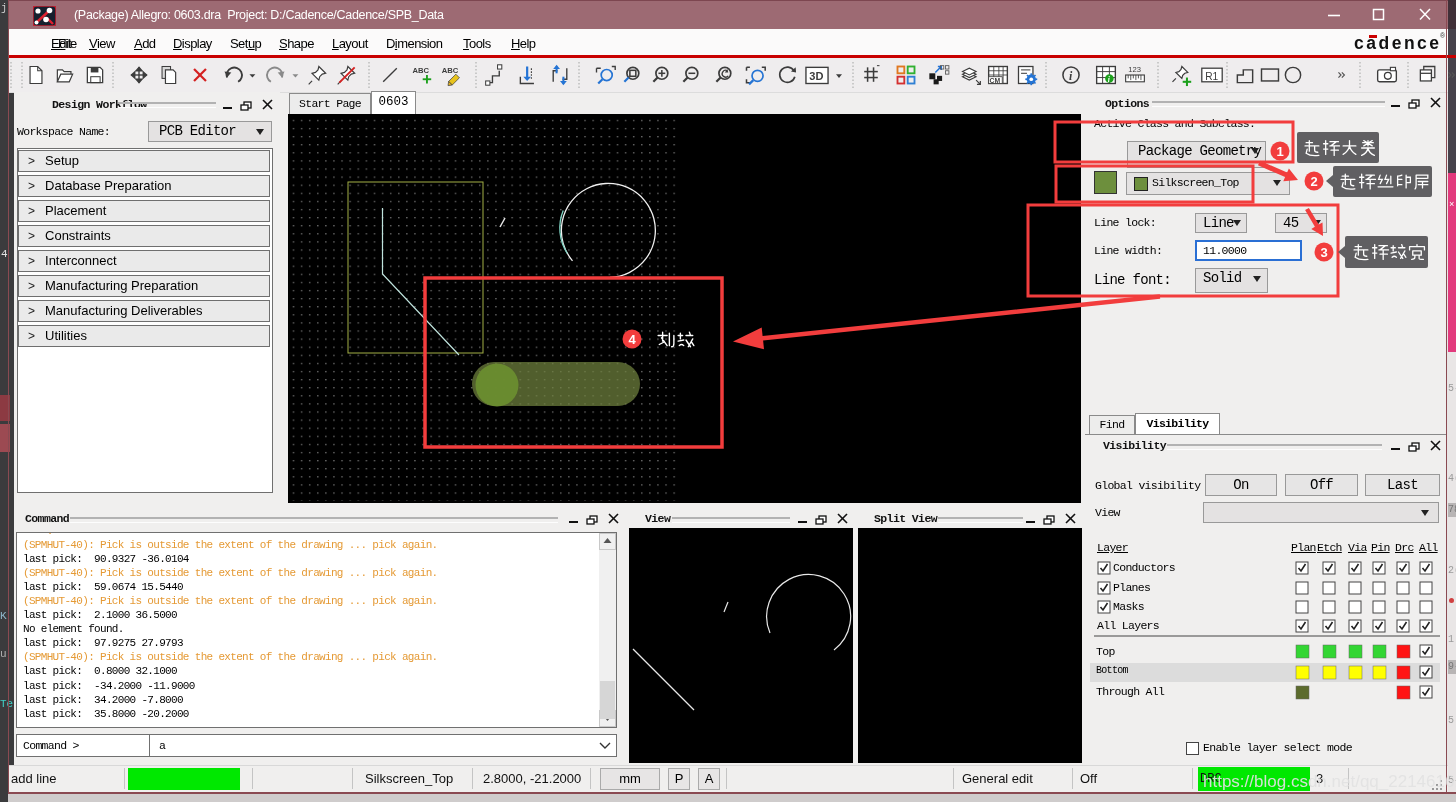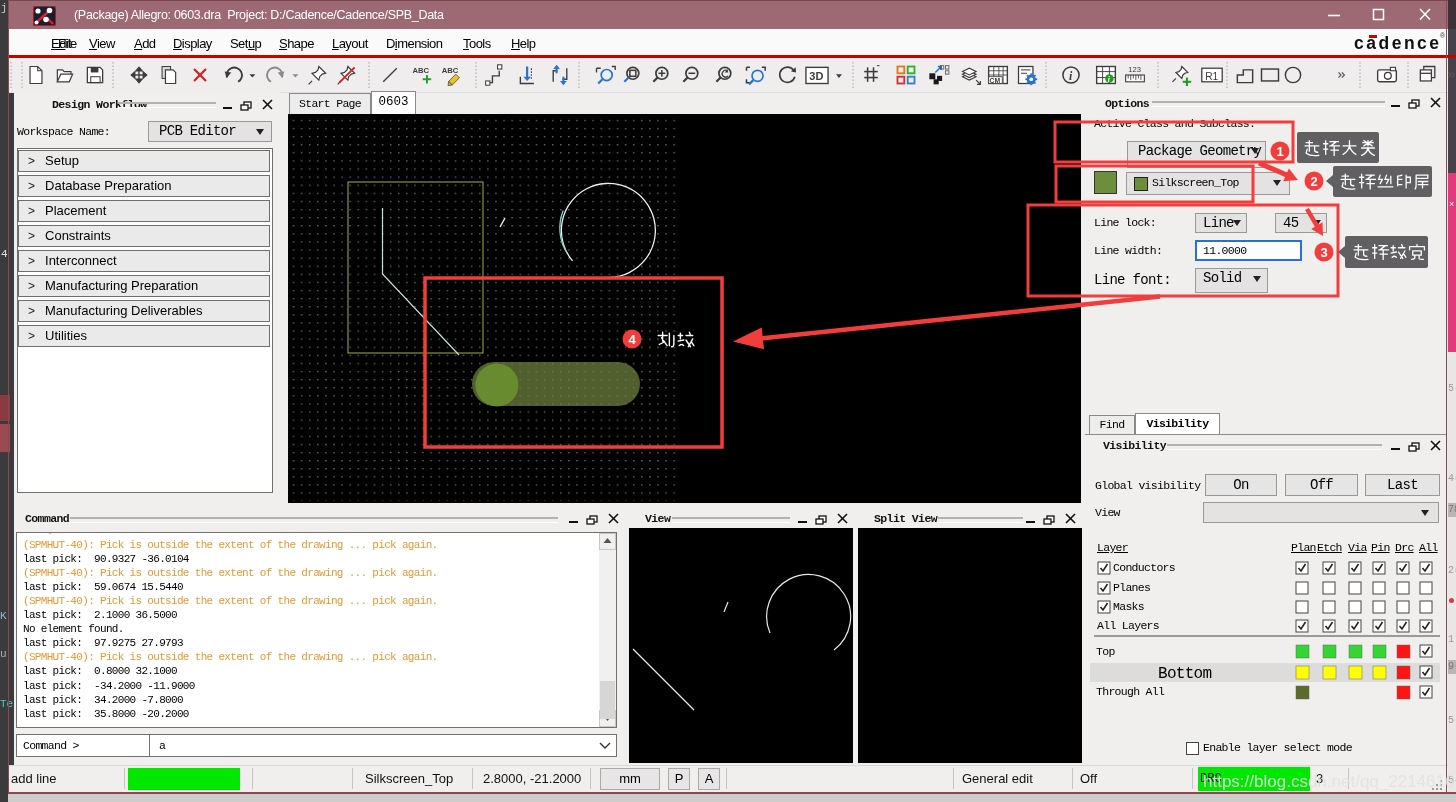--- a/index.html
+++ b/index.html
@@ -500,21 +500,21 @@
   <div class="abs mono" style="left:1348px;top:541px;font-size:11.5px;letter-spacing:-0.7px;text-decoration:underline;">Via</div>
   <div class="abs mono" style="left:1371px;top:541px;font-size:11.5px;letter-spacing:-0.7px;text-decoration:underline;">Pin</div>
   <div class="abs mono" style="left:1395px;top:541px;font-size:11.5px;letter-spacing:-0.7px;text-decoration:underline;">Drc</div>
   <div class="abs mono" style="left:1419px;top:541px;font-size:11.5px;letter-spacing:-0.7px;text-decoration:underline;">All</div>
   <div class="abs mono" style="left:1113px;top:561px;font-size:11.5px;letter-spacing:-0.7px;">Conductors</div>
   <div class="abs mono" style="left:1113px;top:581px;font-size:11.5px;letter-spacing:-0.7px;">Planes</div>
   <div class="abs mono" style="left:1113px;top:600px;font-size:11.5px;letter-spacing:-0.7px;">Masks</div>
   <div class="abs mono" style="left:1097px;top:619px;font-size:11.5px;letter-spacing:-0.7px;">All Layers</div>
   <div class="abs" style="left:1090px;top:663px;width:350px;height:19px;background:#dcdcdc;"></div>
   <div class="abs mono" style="left:1096px;top:645px;font-size:11.5px;letter-spacing:-0.7px;">Top</div>
-  <div class="abs mono" style="left:1158px;top:665px;font-size:16px;letter-spacing:-0.7px;">Bottom</div>
+  <div class="abs mono" style="left:1096px;top:665px;font-size:10px;letter-spacing:-0.7px;">Bottom</div>
   <div class="abs mono" style="left:1096px;top:685px;font-size:11.5px;letter-spacing:-0.7px;">Through All</div>
 <svg class="abs" style="left:0;top:0;" width="1456" height="802" viewBox="0 0 1456 802">
 <rect x="1098" y="562" width="12" height="12" fill="#fff" stroke="#444"></rect>
         <path d="M1100.5 568 l2.5 3 l4.5 -7" fill="none" stroke="#222" stroke-width="1.6"></path>
 <rect x="1296" y="562" width="12" height="12" fill="#fff" stroke="#444"></rect>
         <path d="M1298.5 568 l2.5 3 l4.5 -7" fill="none" stroke="#222" stroke-width="1.6"></path>
 <rect x="1323" y="562" width="12" height="12" fill="#fff" stroke="#444"></rect>
         <path d="M1325.5 568 l2.5 3 l4.5 -7" fill="none" stroke="#222" stroke-width="1.6"></path>
 <rect x="1349" y="562" width="12" height="12" fill="#fff" stroke="#444"></rect>
         <path d="M1351.5 568 l2.5 3 l4.5 -7" fill="none" stroke="#222" stroke-width="1.6"></path>

